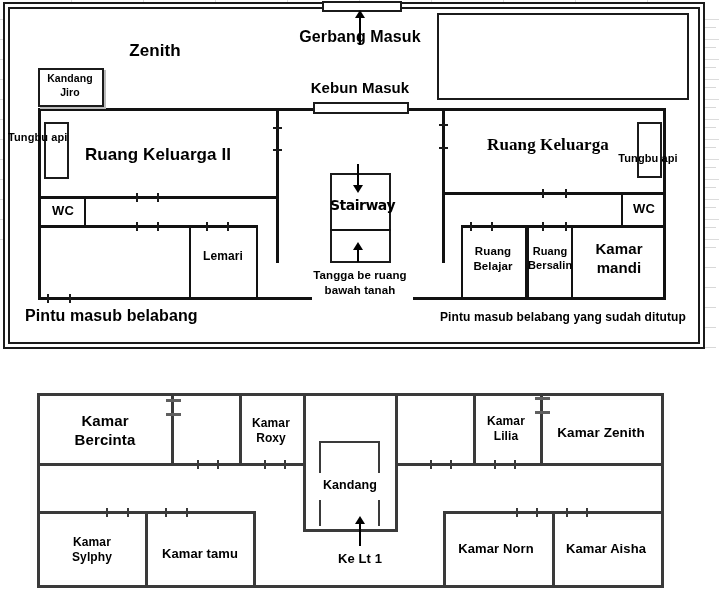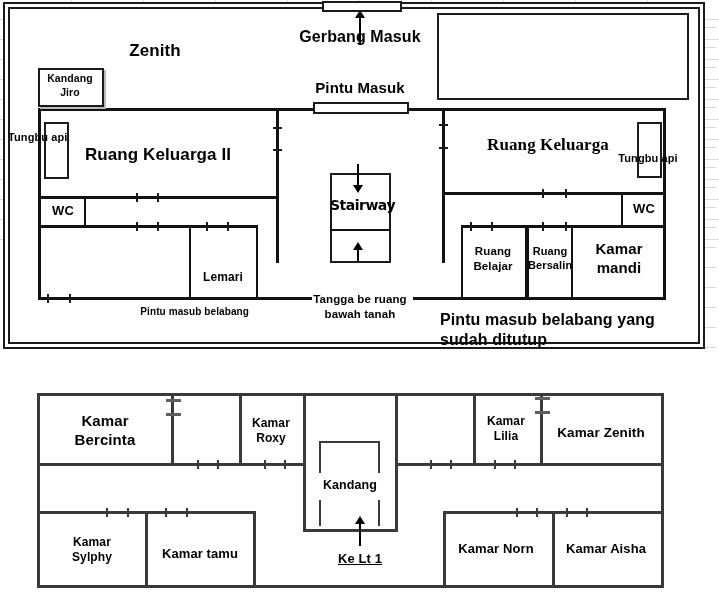--- a/index.html
+++ b/index.html
@@ -98,39 +98,39 @@
   <div class="tickv" style="left:565px;top:222px;"></div>
   <div class="tickh" style="left:273px;top:127px;"></div>
   <div class="tickh" style="left:273px;top:149px;"></div>
   <div class="tickh" style="left:439px;top:124px;"></div>
   <div class="tickh" style="left:439px;top:147px;"></div>
 
   <div class="lbl" style="left:85px;top:40px;width:140px;font-size:17px;">Zenith</div>
   <div class="lbl" style="left:290px;top:27px;width:140px;font-size:16px;">Gerbang Masuk</div>
   <div class="lbl" style="left:38px;top:71px;width:64px;font-size:10.5px;line-height:1.35;">Kandang
 Jiro</div>
-  <div class="lbl" style="left:290px;top:78px;width:140px;font-size:15px;">Pintu Masuk</div>
+  <div class="lbl" style="left:290px;top:78px;width:140px;font-size:15px;">Kebun Masuk</div>
   <div class="lbl left-al" style="left:8px;top:130px;width:84px;font-size:11px;">Tungbu api</div>
   <div class="lbl" style="left:58px;top:144px;width:200px;font-size:17px;">Ruang Keluarga II</div>
   <div class="lbl" style="left:448px;top:134px;width:200px;font-size:17px;font-family:Liberation Serif, serif;">Ruang Keluarga</div>
   <div class="lbl" style="left:610px;top:151px;width:76px;font-size:11px;">Tungbu api</div>
   <div class="lbl" style="left:44px;top:203px;width:38px;font-size:13px;">WC</div>
   <div class="lbl" style="left:625px;top:201px;width:38px;font-size:13px;">WC</div>
-  <div class="lbl" style="left:191px;top:270px;width:64px;font-size:12px;">Lemari</div>
+  <div class="lbl" style="left:191px;top:249px;width:64px;font-size:12px;">Lemari</div>
   <div class="lbl" style="left:330px;top:197px;width:59px;font-size:14px;font-family:'DejaVu Sans',sans-serif;font-weight:600;letter-spacing:-0.5px;">Stairway</div>
-  <div class="lbl" style="left:300px;top:268px;width:120px;font-size:11.5px;margin-top:24px;">Tangga be ruang
+  <div class="lbl" style="left:300px;top:268px;width:120px;font-size:11.5px;">Tangga be ruang
 bawah tanah</div>
   <div class="lbl" style="left:463px;top:244px;width:60px;font-size:11.5px;">Ruang
 Belajar</div>
   <div class="lbl" style="left:528px;top:244px;width:44px;font-size:11px;">Ruang
 Bersalin</div>
   <div class="lbl" style="left:575px;top:239px;width:88px;font-size:15px;">Kamar
 mandi</div>
-  <div class="lbl left-al" style="left:19px;top:306px;width:230px;font-size:10px;text-align:right;">Pintu masub belabang</div>
-  <div class="lbl left-al" style="left:440px;top:310px;width:250px;font-size:16px;">Pintu masub belabang yang sudah ditutup</div>
+  <div class="lbl left-al" style="left:25px;top:306px;width:230px;font-size:16px;">Pintu masub belabang</div>
+  <div class="lbl left-al" style="left:440px;top:310px;width:250px;font-size:12px;">Pintu masub belabang yang sudah ditutup</div>
 
   <div class="panel" id="plan2"></div>
 
   <div class="wall2" style="left:37px;top:463px;width:624px;height:3px;"></div>
   <div class="wall2" style="left:171px;top:393px;width:3px;height:70px;"></div>
   <div class="wall2" style="left:239px;top:393px;width:3px;height:70px;"></div>
   <div class="wall2" style="left:473px;top:393px;width:3px;height:70px;"></div>
   <div class="wall2" style="left:540px;top:393px;width:3px;height:70px;"></div>
 
   <div class="panel" style="left:303px;top:393px;width:89px;height:133px;border:3px solid #3a3a3a;background:#fff;"></div>
@@ -172,20 +172,20 @@
   <div class="tickg" style="left:535px;top:411px;"></div>
 
   <div class="lbl" style="left:45px;top:411px;width:120px;font-size:15px;">Kamar
 Bercinta</div>
   <div class="lbl" style="left:241px;top:416px;width:60px;font-size:12px;">Kamar
 Roxy</div>
   <div class="lbl" style="left:476px;top:414px;width:60px;font-size:12px;">Kamar
 Lilia</div>
   <div class="lbl" style="left:545px;top:424px;width:112px;font-size:13.5px;">Kamar Zenith</div>
   <div class="lbl" style="left:320px;top:477px;width:60px;font-size:12.5px;">Kandang</div>
-  <div class="lbl" style="left:325px;top:551px;width:70px;font-size:13px;text-decoration:underline;">Ke Lt 1</div>
+  <div class="lbl" style="left:325px;top:551px;width:70px;font-size:13px;">Ke Lt 1</div>
   <div class="lbl" style="left:56px;top:535px;width:72px;font-size:12px;">Kamar
 Sylphy</div>
   <div class="lbl" style="left:150px;top:546px;width:100px;font-size:13px;">Kamar tamu</div>
   <div class="lbl" style="left:450px;top:541px;width:92px;font-size:13px;">Kamar Norn</div>
   <div class="lbl" style="left:558px;top:541px;width:96px;font-size:13px;">Kamar Aisha</div>
 
 </div>
 
 </body></html>

